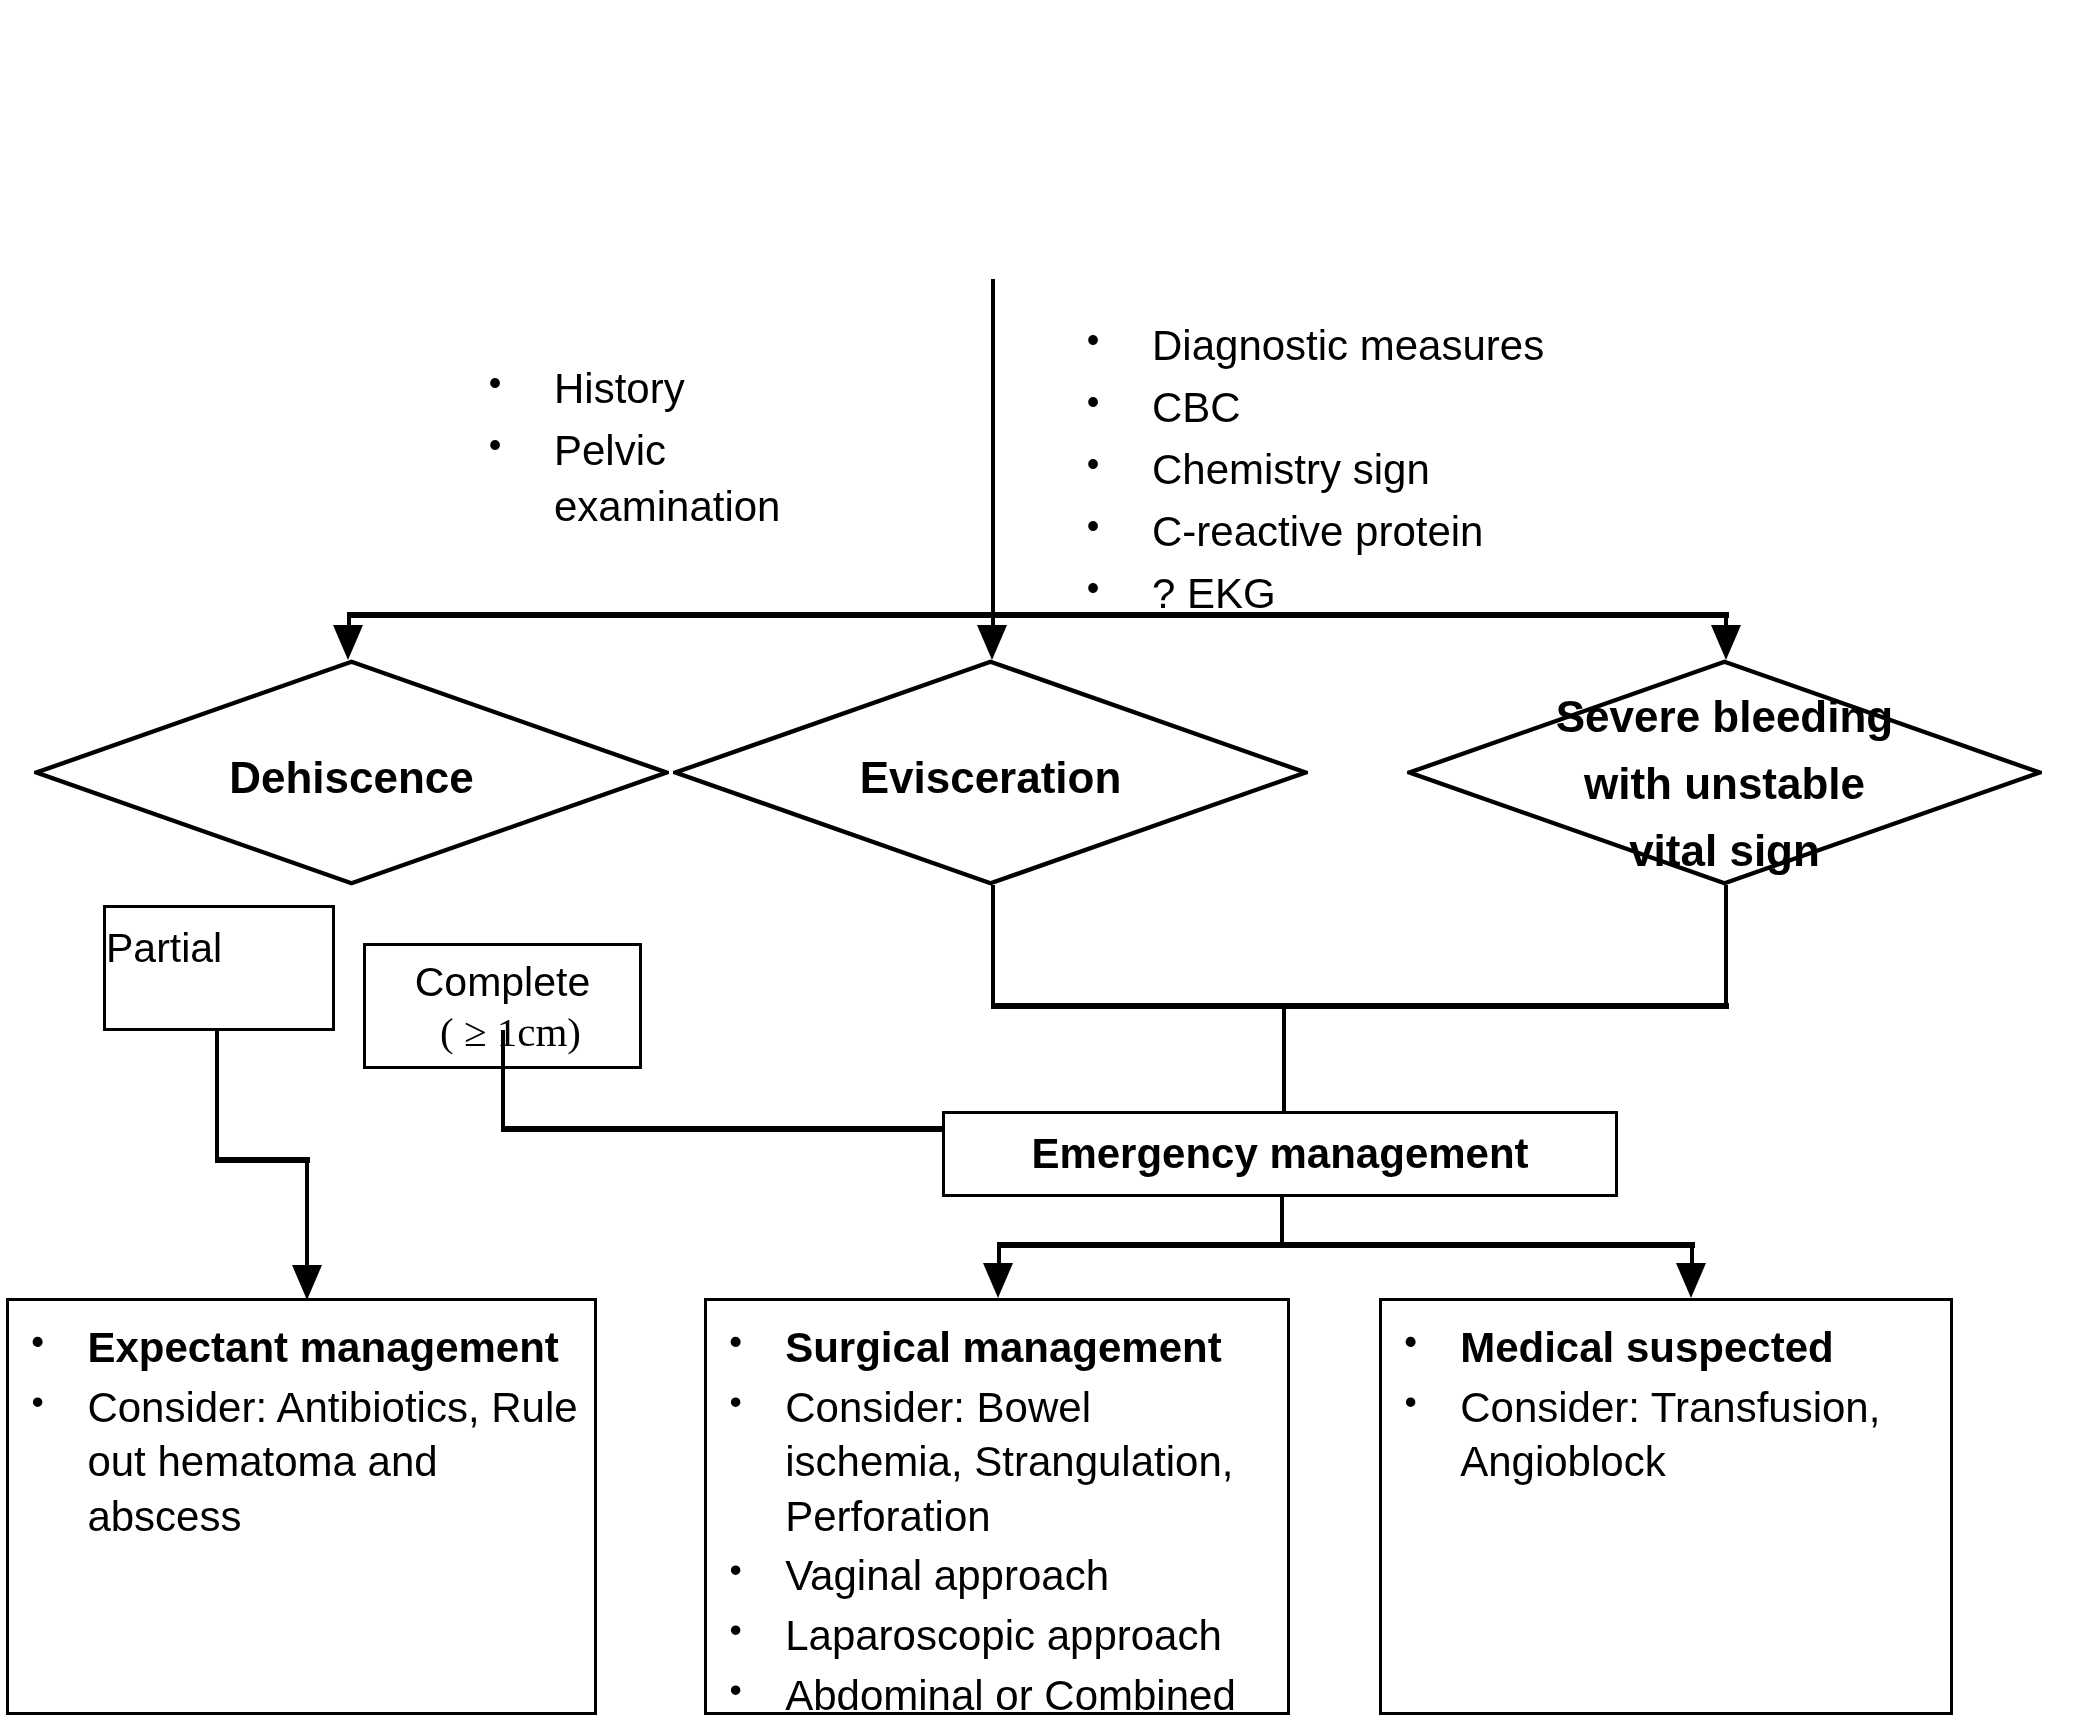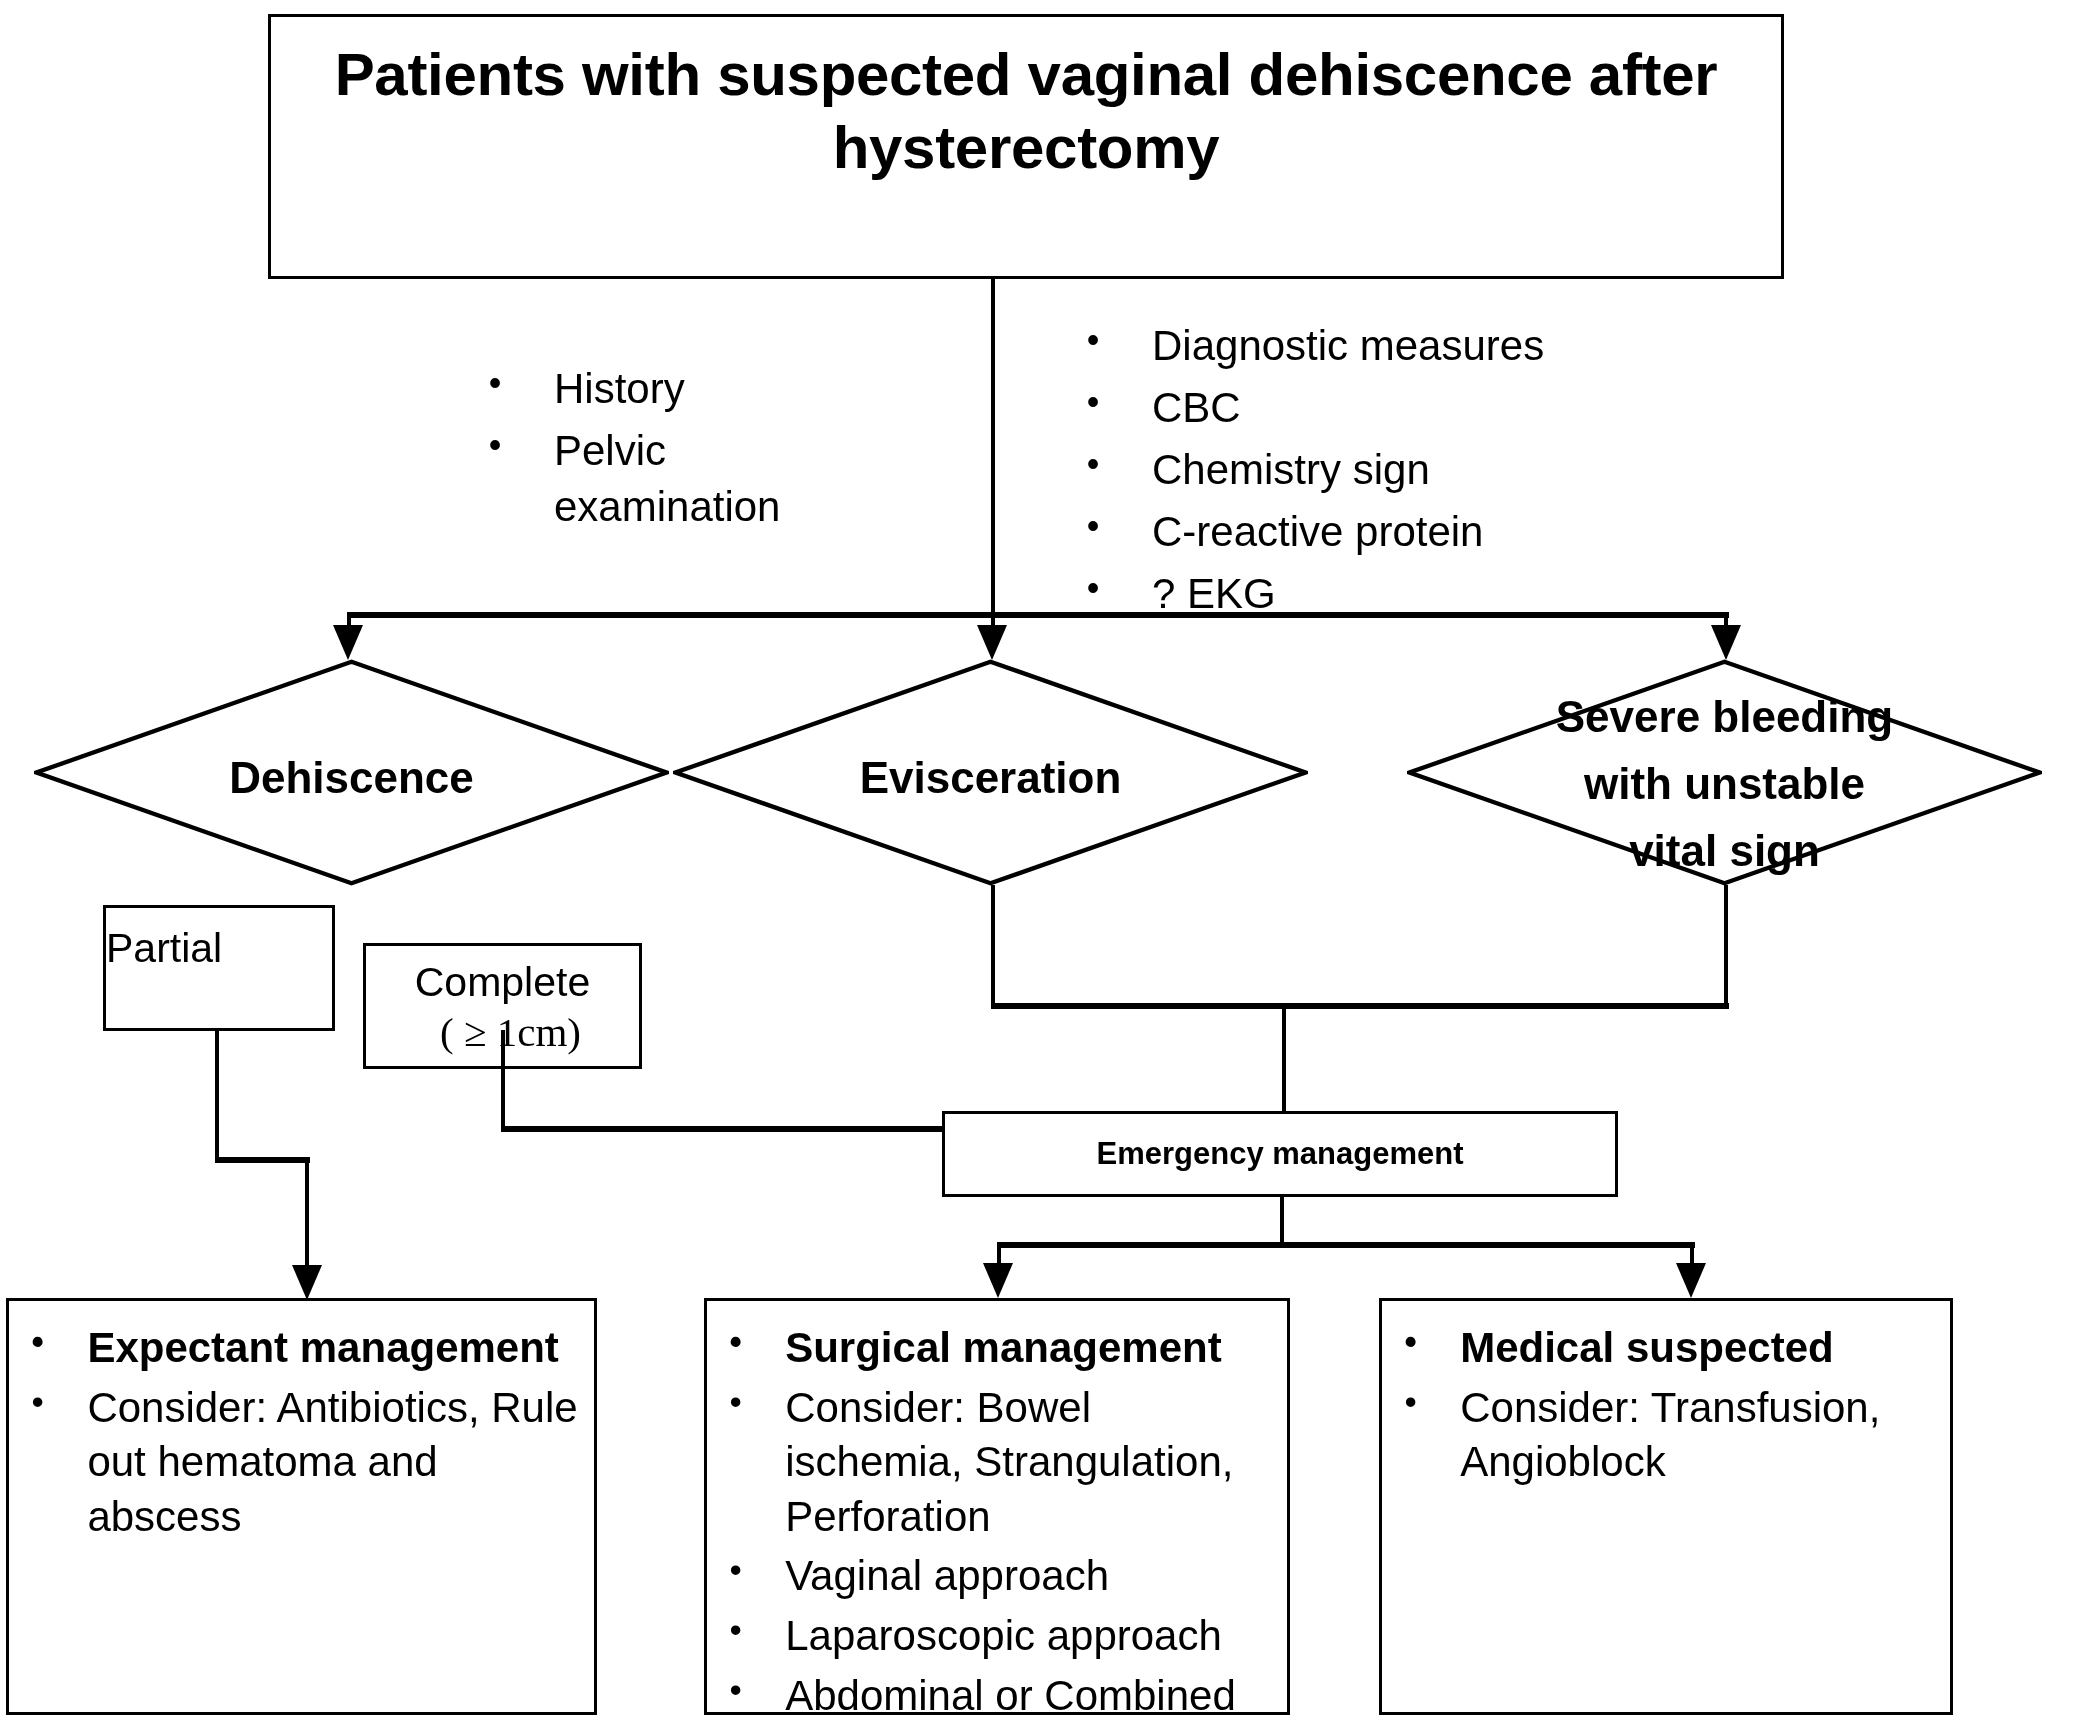--- a/index.html
+++ b/index.html
@@ -52,21 +52,21 @@
   .serif-sym {
     font-family: "Liberation Serif", serif;
     margin-left: 16px;
   }
   .em-box {
     display: flex;
     align-items: center;
     justify-content: center;
   }
   .em-text {
-    font-size: 31px;
+    font-size: 42px;
     font-weight: bold;
     text-align: center;
   }
   .diamond-wrap { position: absolute; }
   .diamond-wrap svg { display: block; }
   .diamond-label {
     position: absolute;
     left: 0;
     width: 100%;
     text-align: center;
@@ -129,23 +129,20 @@
     border-left: 15.6px solid transparent;
     border-right: 15.6px solid transparent;
     border-top: 35px solid #000000;
   }
 </style>
 </head>
 <body>
 
 <div id="canvas">
 
-  <div class="node rect title-box" style="left:268px; top:13.7px; width:1516px; height:265px;">
-    <div class="title-text">Patients with suspected vaginal dehiscence after hysterectomy</div>
-  </div>
 
   <div class="conn vline" style="left:991px; top:279px; height:336px;"></div>
 
   <div class="bullets free-bullets" style="left:480px; top:361px; width:424px;">
     <ul>
       <li>History</li>
       <li>Pelvic examination</li>
     </ul>
   </div>
 

